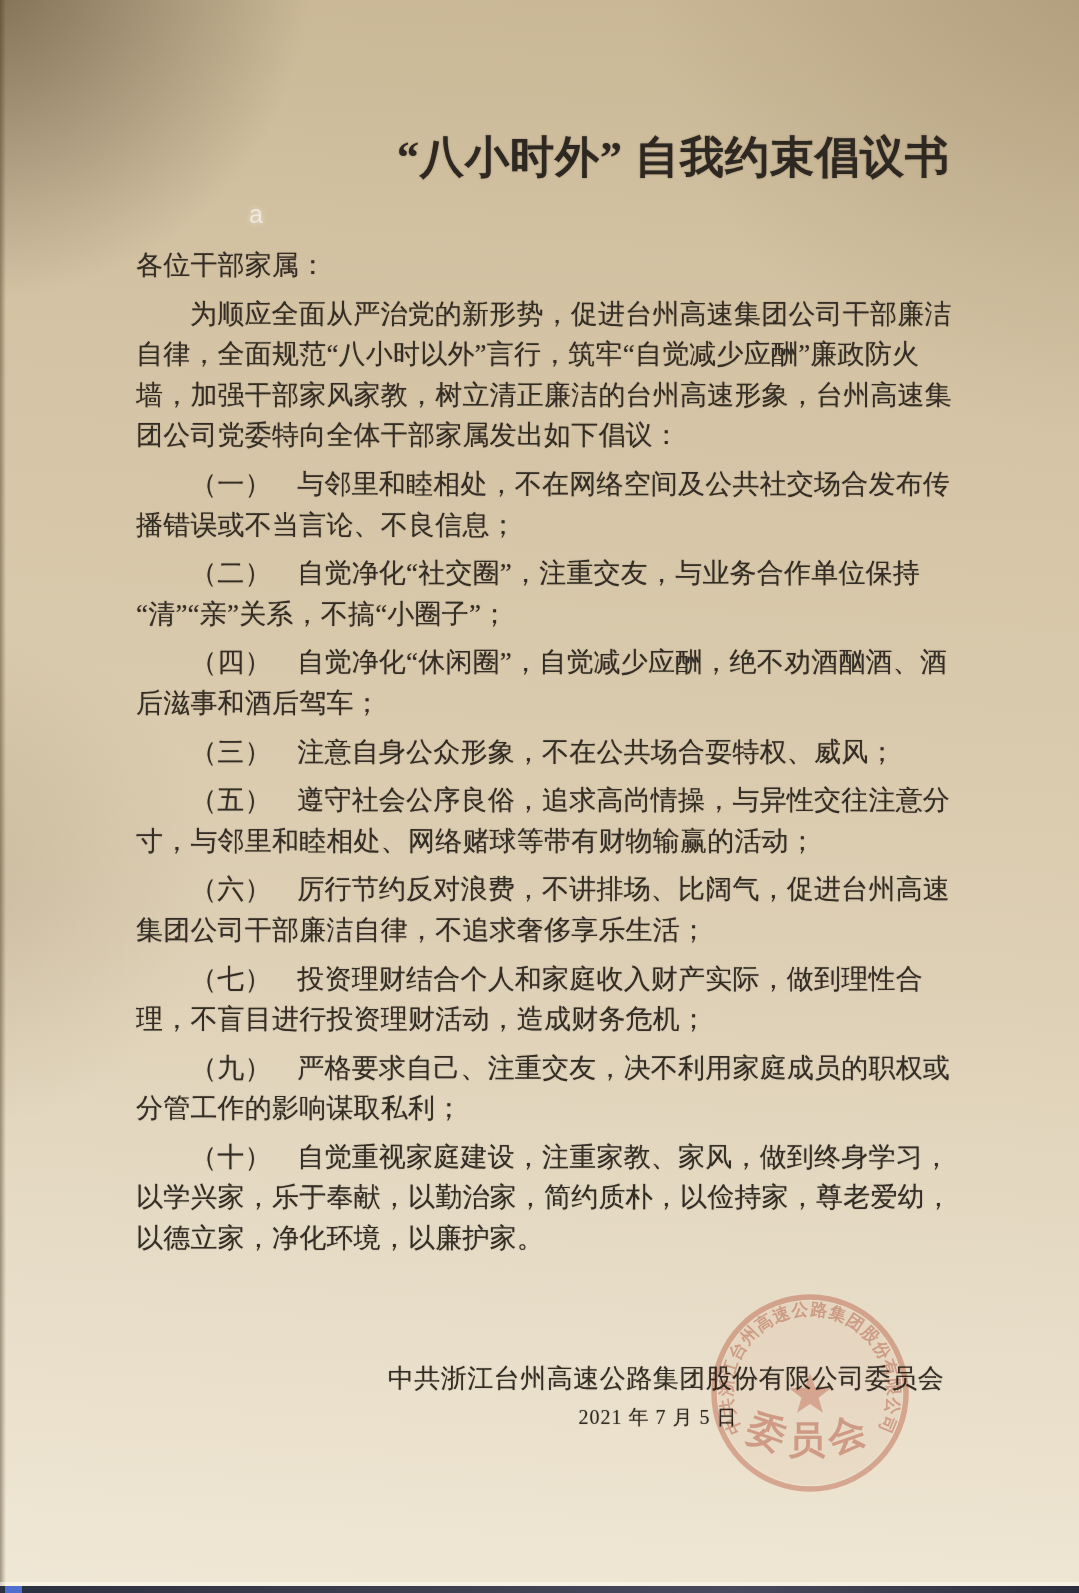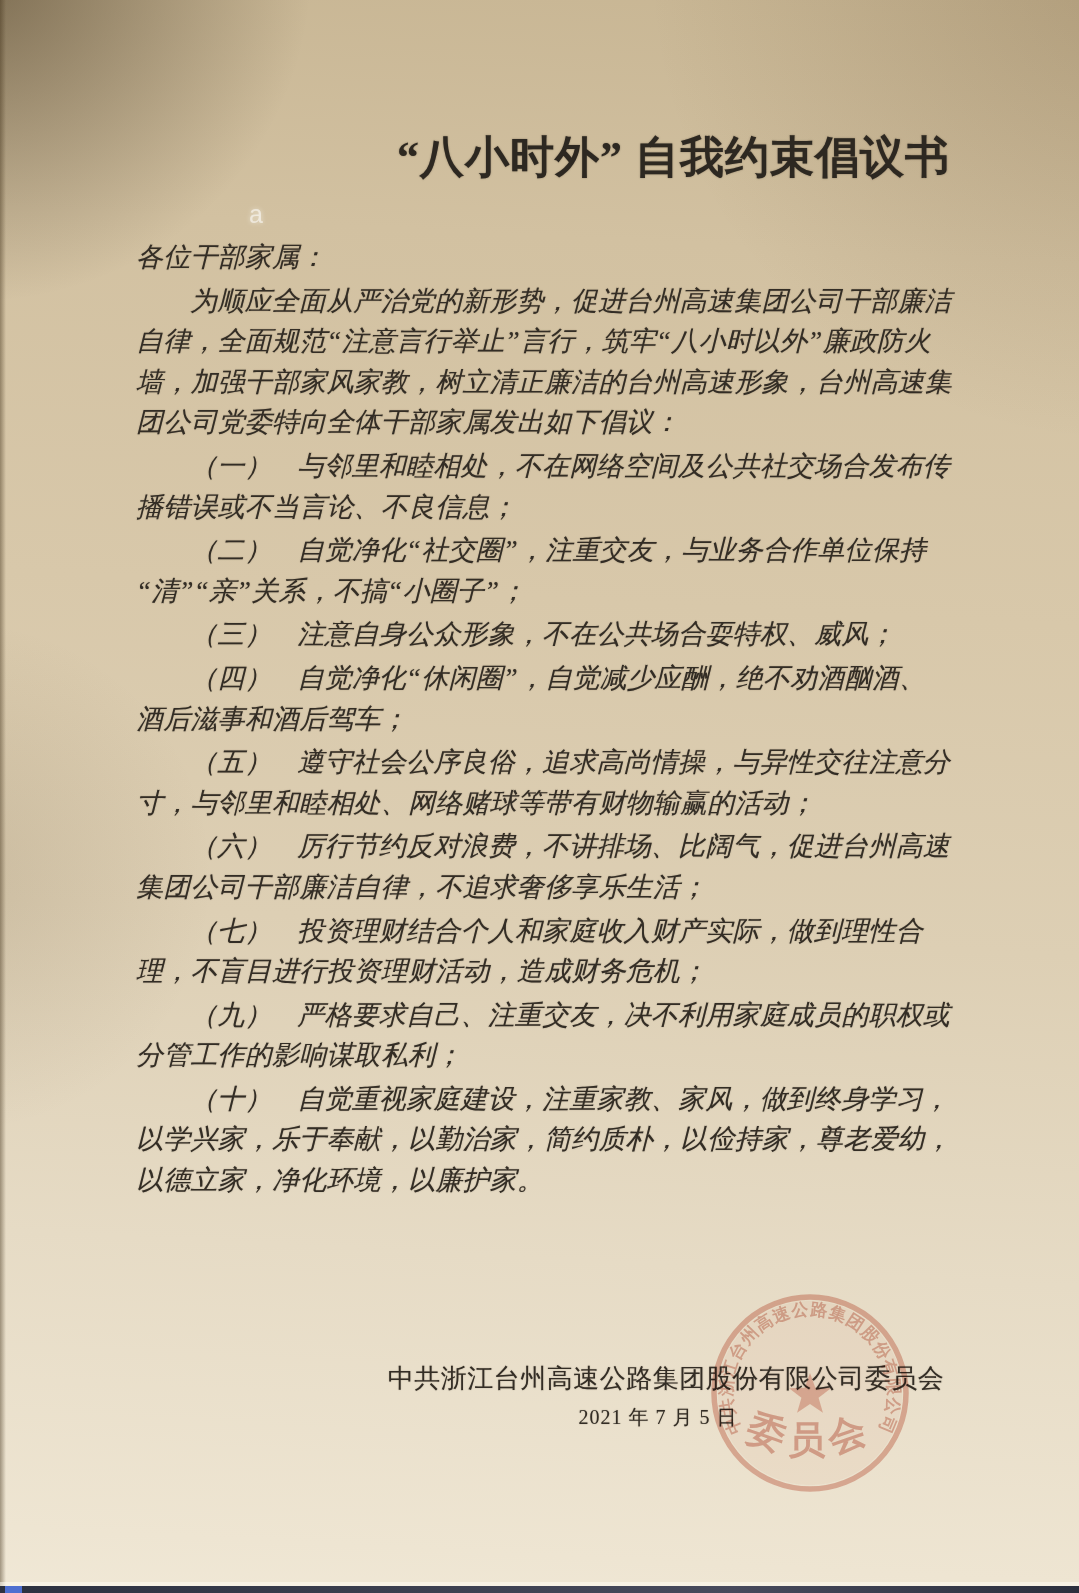--- a/index.html
+++ b/index.html
@@ -23,21 +23,21 @@
     position:absolute;left:132px;top:128px;width:818px;text-align:right;
     font-size:44px;font-weight:700;color:#2d2821;letter-spacing:1px;
     text-shadow:0 0 1.6px rgba(52,42,30,.55);white-space:nowrap;
   }
   .doc{
     position:absolute;left:136px;top:237px;width:816px;
     font-size:27px;line-height:40.6px;color:#332d25;
     text-shadow:0 0 1.2px rgba(62,52,38,.45);
     letter-spacing:.2px;
   }
-  .doc p{margin:0 0 3px 0;font-style:italic;}
+  .doc p{margin:8px 0 3px 0;}
   .indent{text-indent:2em;}
   .num{margin-right:.95em;}
 
   .signature{
     position:absolute;left:666px;top:1361px;transform:translateX(-50%);
     white-space:nowrap;font-size:26px;color:#332d25;letter-spacing:.5px;
     text-shadow:0 0 1.2px rgba(62,52,38,.45);
   }
   .docdate{
     position:absolute;left:658px;top:1404px;transform:translateX(-50%);
@@ -61,26 +61,26 @@
 <body>
 
 <div class="photo">
 
   <div class="glare">a</div>
 
   <div class="title">“八小时外” 自我约束倡议书</div>
 
   <div class="doc">
     <p>各位干部家属：</p>
-    <p class="indent">为顺应全面从严治党的新形势，促进台州高速集团公司干部廉洁自律，全面规范“注意言行举止”言行，筑牢“八小时以外”廉政防火墙，加强干部家风家教，树立清正廉洁的台州高速形象，台州高速集团公司党委特向全体干部家属发出如下倡议：</p>
+    <p class="indent">为顺应全面从严治党的新形势，促进台州高速集团公司干部廉洁自律，全面规范“八小时以外”言行，筑牢“自觉减少应酬”廉政防火墙，加强干部家风家教，树立清正廉洁的台州高速形象，台州高速集团公司党委特向全体干部家属发出如下倡议：</p>
 
     <p class="indent"><span class="num">（一）</span><span>与邻里和睦相处，不在网络空间及公共社交场合发布传播错误或不当言论、不良信息；</span></p>
     <p class="indent"><span class="num">（二）</span><span>自觉净化“社交圈”，注重交友，与业务合作单位保持“清”“亲”关系，不搞“小圈子”；</span></p>
+    <p class="indent"><span class="num">（四）</span><span>自觉净化“休闲圈”，自觉减少应酬，绝不劝酒酗酒、酒后滋事和酒后驾车；</span></p>
     <p class="indent"><span class="num">（三）</span><span>注意自身公众形象，不在公共场合耍特权、威风；</span></p>
-    <p class="indent"><span class="num">（四）</span><span>自觉净化“休闲圈”，自觉减少应酬，绝不劝酒酗酒、酒后滋事和酒后驾车；</span></p>
     <p class="indent"><span class="num">（五）</span><span>遵守社会公序良俗，追求高尚情操，与异性交往注意分寸，与邻里和睦相处、网络赌球等带有财物输赢的活动；</span></p>
     <p class="indent"><span class="num">（六）</span><span>厉行节约反对浪费，不讲排场、比阔气，促进台州高速集团公司干部廉洁自律，不追求奢侈享乐生活；</span></p>
     <p class="indent"><span class="num">（七）</span><span>投资理财结合个人和家庭收入财产实际，做到理性合理，不盲目进行投资理财活动，造成财务危机；</span></p>
     <p class="indent"><span class="num">（九）</span><span>严格要求自己、注重交友，决不利用家庭成员的职权或分管工作的影响谋取私利；</span></p>
     <p class="indent"><span class="num">（十）</span><span>自觉重视家庭建设，注重家教、家风，做到终身学习，以学兴家，乐于奉献，以勤治家，简约质朴，以俭持家，尊老爱幼，以德立家，净化环境，以廉护家。</span></p>
   </div>
 
   <div class="signature">中共浙江台州高速公路集团股份有限公司委员会</div>
   <div class="docdate">2021 年 7 月 5 日</div>
 

